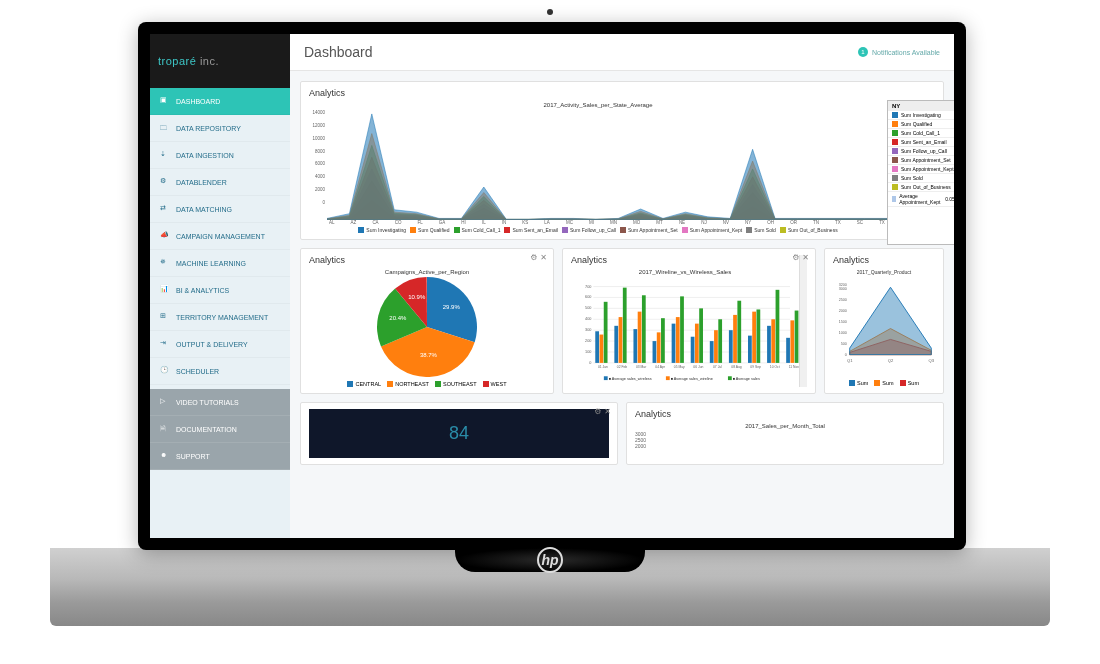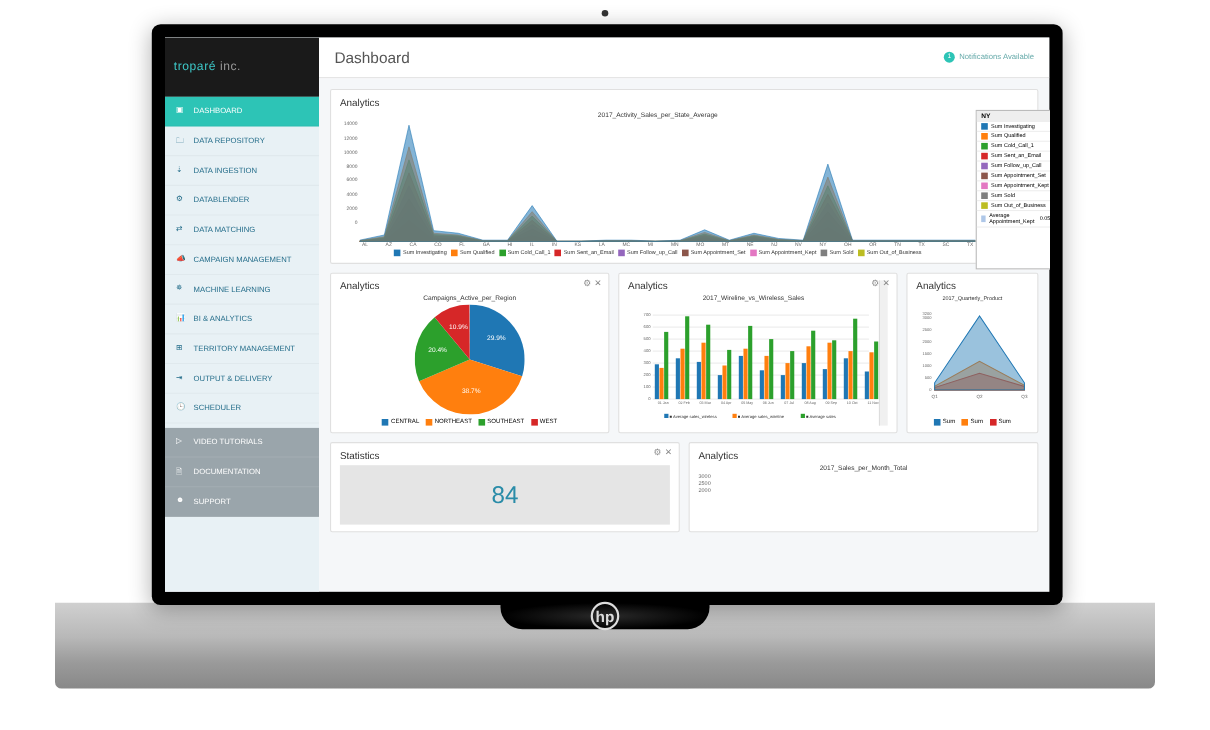--- a/index.html
+++ b/index.html
@@ -38,24 +38,24 @@
 .sw{width:6px;height:6px;display:inline-block}
 .bottom-legend{display:flex;flex-wrap:wrap;gap:4px;font-size:5px;color:#333;justify-content:center;margin-top:2px}
 .bottom-legend span{display:flex;align-items:center;gap:2px}
 .pie-wrap{display:flex;flex-direction:column;align-items:center}
 .pie{width:100px;height:100px}
 .pie-legend{display:flex;gap:6px;font-size:5.5px;margin-top:4px}
 .pie-legend span{display:flex;align-items:center;gap:2px}
 .bar-chart svg{width:100%;height:105px}
 .area2 svg{width:100%;height:95px}
 .stats-row{display:flex;gap:10px}
-.stat-card{flex:1;background:#e5e5e5;padding:14px;text-align:center;color:#2a8ca8;font-size:22px;font-weight:300}
+.stat-card{flex:1;background:#0f172a;padding:14px;text-align:center;color:#2a8ca8;font-size:18px;font-weight:300}
 .base{position:absolute;bottom:38px;left:50px;width:1000px;height:78px;background:linear-gradient(180deg,#d0d0d0,#b8b8b8 40%,#9a9a9a 70%,#888);border-radius:0 0 6px 6px;z-index:-1}
 .hinge{position:absolute;bottom:92px;left:455px;width:190px;height:24px;background:radial-gradient(ellipse at center,#2a2a2a 0%,#000 70%);border-radius:0 0 20px 20px;z-index:2;display:flex;align-items:center;justify-content:center}
-.hp{color:#ddd;font-size:14px;font-weight:bold;border:2px solid #ddd;border-radius:50%;width:26px;height:26px;display:flex;align-items:center;justify-content:center}
+.hp{color:#ddd;font-size:14px;font-style:italic;font-weight:bold;border:2px solid #ddd;border-radius:50%;width:26px;height:26px;display:flex;align-items:center;justify-content:center}
 .scrollbar{width:8px;background:#f0f0f0;border-left:1px solid #ddd}
 .camera{position:absolute;top:9px;left:50%;transform:translateX(-50%);width:6px;height:6px;background:#333;border-radius:50%}
 </style>
 </head>
 <body>
 
 <div class="laptop">
   <div class="camera"></div>
   <div class="screen">
     <div class="display">
@@ -388,21 +388,20 @@
               <div class="pie-legend" id="area2-legend" style="justify-content:center">
                   <span><i class="sw" style="background:#1f77b4"></i>Sum</span>
                   <span><i class="sw" style="background:#ff7f0e"></i>Sum</span>
                   <span><i class="sw" style="background:#d62728"></i>Sum</span>
                 </div>
             </div>
           </div>
 
           <div class="row2">
             <div class="panel" style="flex:1">
-              <div class="panel-title">Statistics</div>
               <div class="panel-controls">
                 <span>⚙</span>
                 <span>✕</span>
               </div>
               <div class="stats-row">
                 <div class="stat-card">84</div>
               </div>
             </div>
             <div class="panel" style="flex:1">
               <div class="panel-title">Analytics</div>

